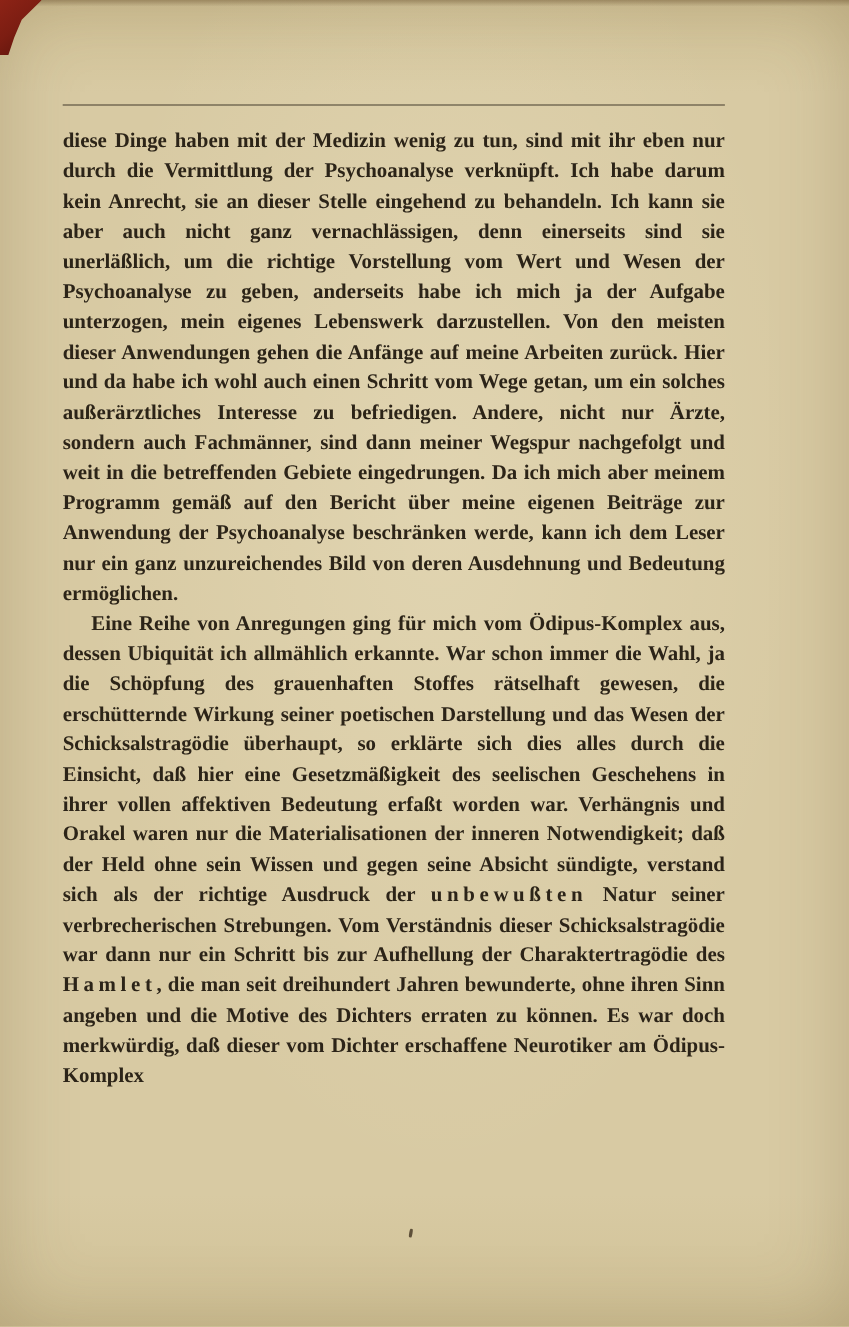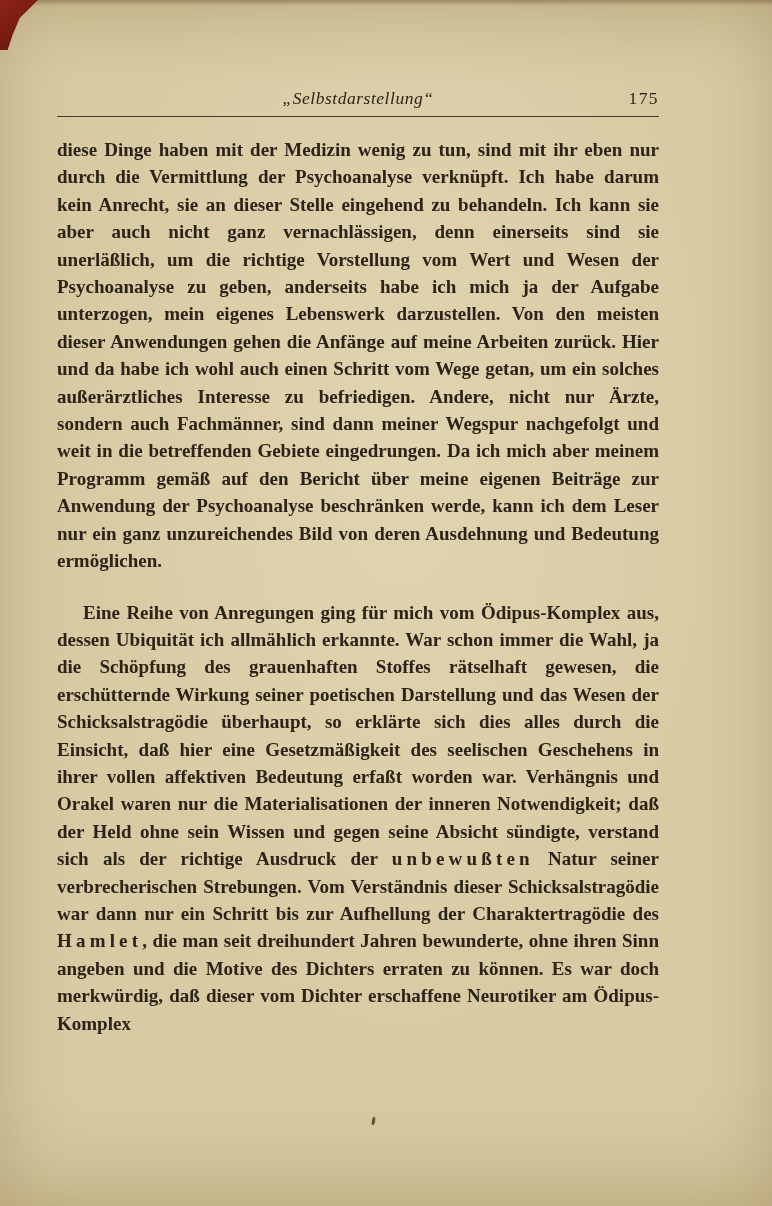--- a/index.html
+++ b/index.html
@@ -47,41 +47,36 @@
   }
   .body-text{
     margin-top:19px;
     font-size:19px;line-height:27.4px;
     text-align:justify;
     hyphens:auto;-webkit-hyphens:auto;
     word-spacing:0.02em;
     font-weight:bold;
   }
   .body-text p{margin:0;}
-  .body-text p.indent{text-indent:26px;margin-top:24px;}
+  .body-text p.indent{text-indent:26px;}
   .spaced{letter-spacing:0.22em;}
   .ink-speck{
     position:absolute;left:372px;top:1117px;width:2.5px;height:8px;
     background:rgba(60,46,28,0.78);border-radius:40% / 60%;
     transform:rotate(10deg);
   }
 </style>
 </head>
 <body>
 
 <div class="page">
   <div class="top-edge"></div>
   <div class="binding-corner"></div>
 
   <div class="page-inner">
-    <div class="running-head">
-      <span></span>
-      <span class="head-title">„Selbstdarstellung“</span>
-      <span class="head-page-number">175</span>
-    </div>
     <div class="head-rule"></div>
 
     <div class="body-text">
         <p><span>diese Dinge haben mit der Medizin wenig zu tun, sind mit ihr eben nur durch die Vermittlung der Psychoanalyse verknüpft. Ich habe darum kein Anrecht, sie an dieser Stelle eingehend zu behandeln. Ich kann sie aber auch nicht ganz vernachlässigen, denn einerseits sind sie unerläßlich, um die richtige Vorstellung vom Wert und Wesen der Psychoanalyse zu geben, anderseits habe ich mich ja der Aufgabe unterzogen, mein eigenes Lebenswerk darzustellen. Von den meisten dieser Anwendungen gehen die Anfänge auf meine Arbeiten zurück. Hier und da habe ich wohl auch einen Schritt vom Wege getan, um ein solches außerärztliches Interesse zu befriedigen. Andere, nicht nur Ärzte, sondern auch Fachmänner, sind dann meiner Wegspur nachgefolgt und weit in die betreffenden Gebiete eingedrungen. Da ich mich aber meinem Programm gemäß auf den Bericht über meine eigenen Beiträge zur Anwendung der Psychoanalyse beschränken werde, kann ich dem Leser nur ein ganz unzureichendes Bild von deren Ausdehnung und Bedeutung ermöglichen.</span></p>
         <p class="indent"><span>Eine Reihe von Anregungen ging für mich vom Ödipus-Komplex aus, dessen Ubiquität ich allmählich erkannte. War schon immer die Wahl, ja die Schöpfung des grauenhaften Stoffes rätselhaft gewesen, die erschütternde Wirkung seiner poetischen Darstellung und das Wesen der Schicksalstragödie überhaupt, so erklärte sich dies alles durch die Einsicht, daß hier eine Gesetzmäßigkeit des seelischen Geschehens in ihrer vollen affektiven Bedeutung erfaßt worden war. Verhängnis und Orakel waren nur die Materialisationen der inneren Notwendigkeit; daß der Held ohne sein Wissen und gegen seine Absicht sündigte, verstand sich als der richtige Ausdruck der </span><span class="spaced">unbewußten</span><span> Natur seiner verbrecherischen Strebungen. Vom Verständnis dieser Schicksalstragödie war dann nur ein Schritt bis zur Aufhellung der Charaktertragödie des </span><span class="spaced">Hamlet</span><span>, die man seit dreihundert Jahren bewunderte, ohne ihren Sinn angeben und die Motive des Dichters erraten zu können. Es war doch merkwürdig, daß dieser vom Dichter erschaffene Neurotiker am Ödipus-Komplex</span></p>
       </div>
   </div>
 
   <div class="ink-speck"></div>
 </div>

